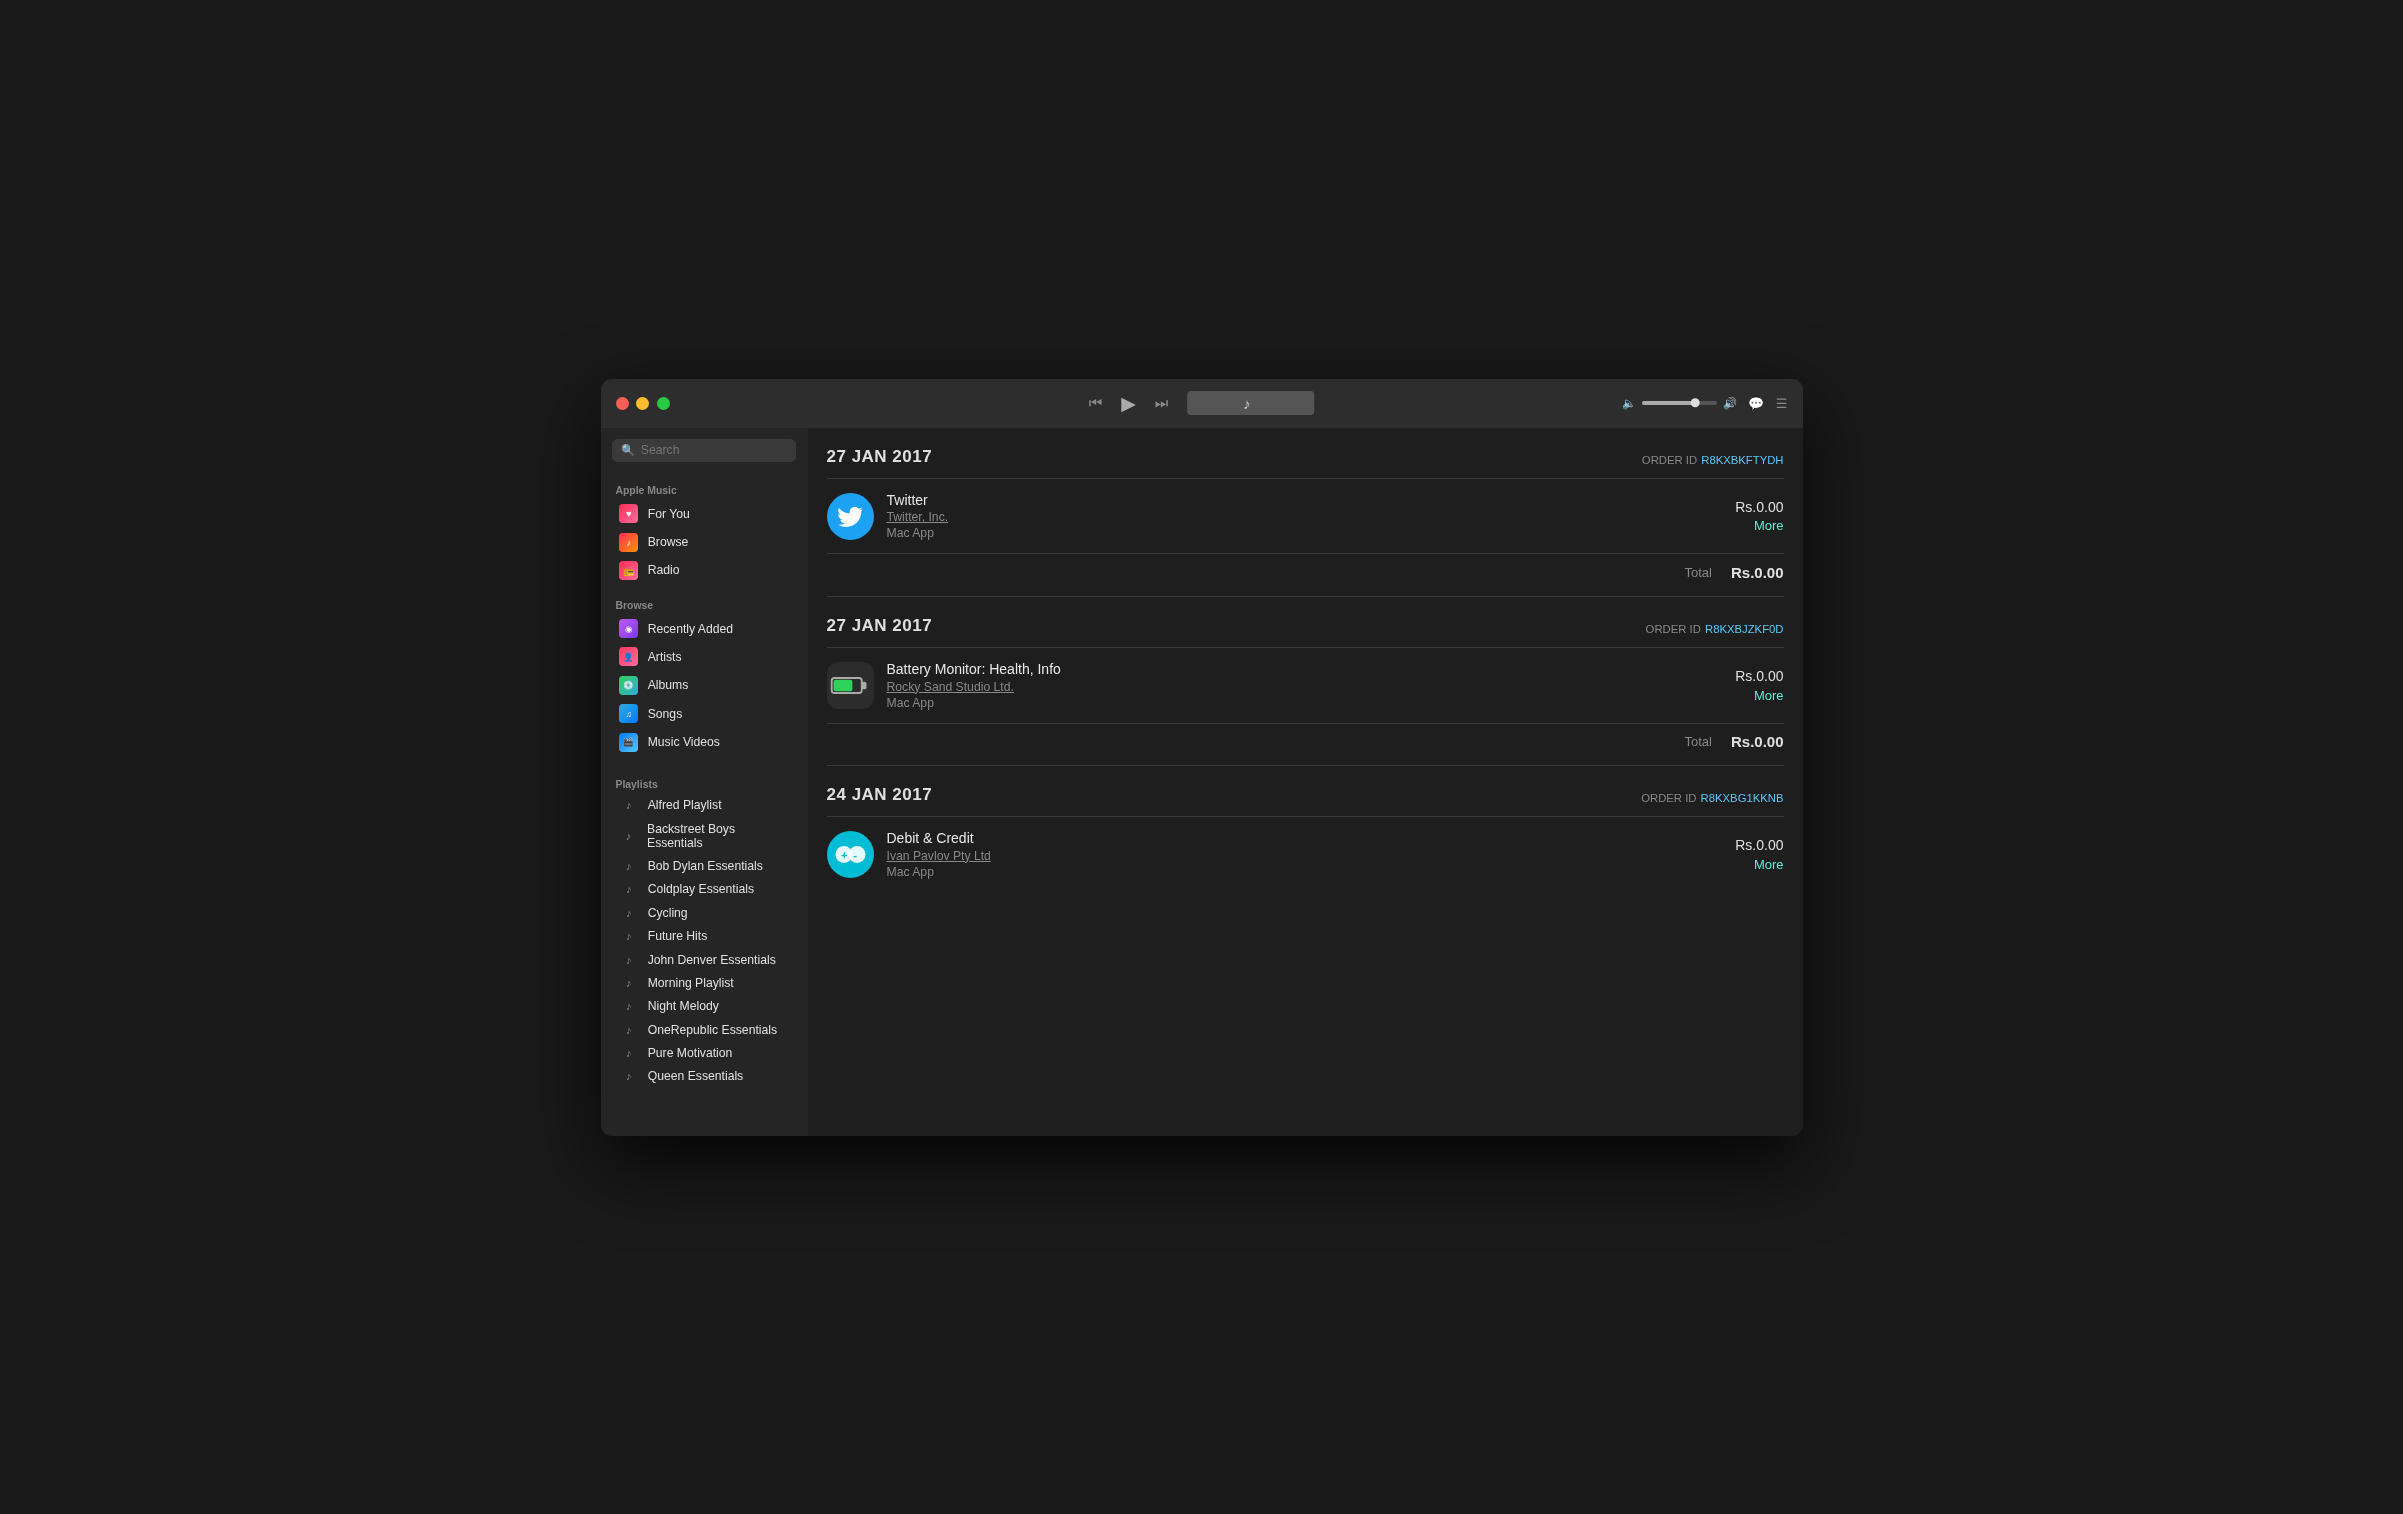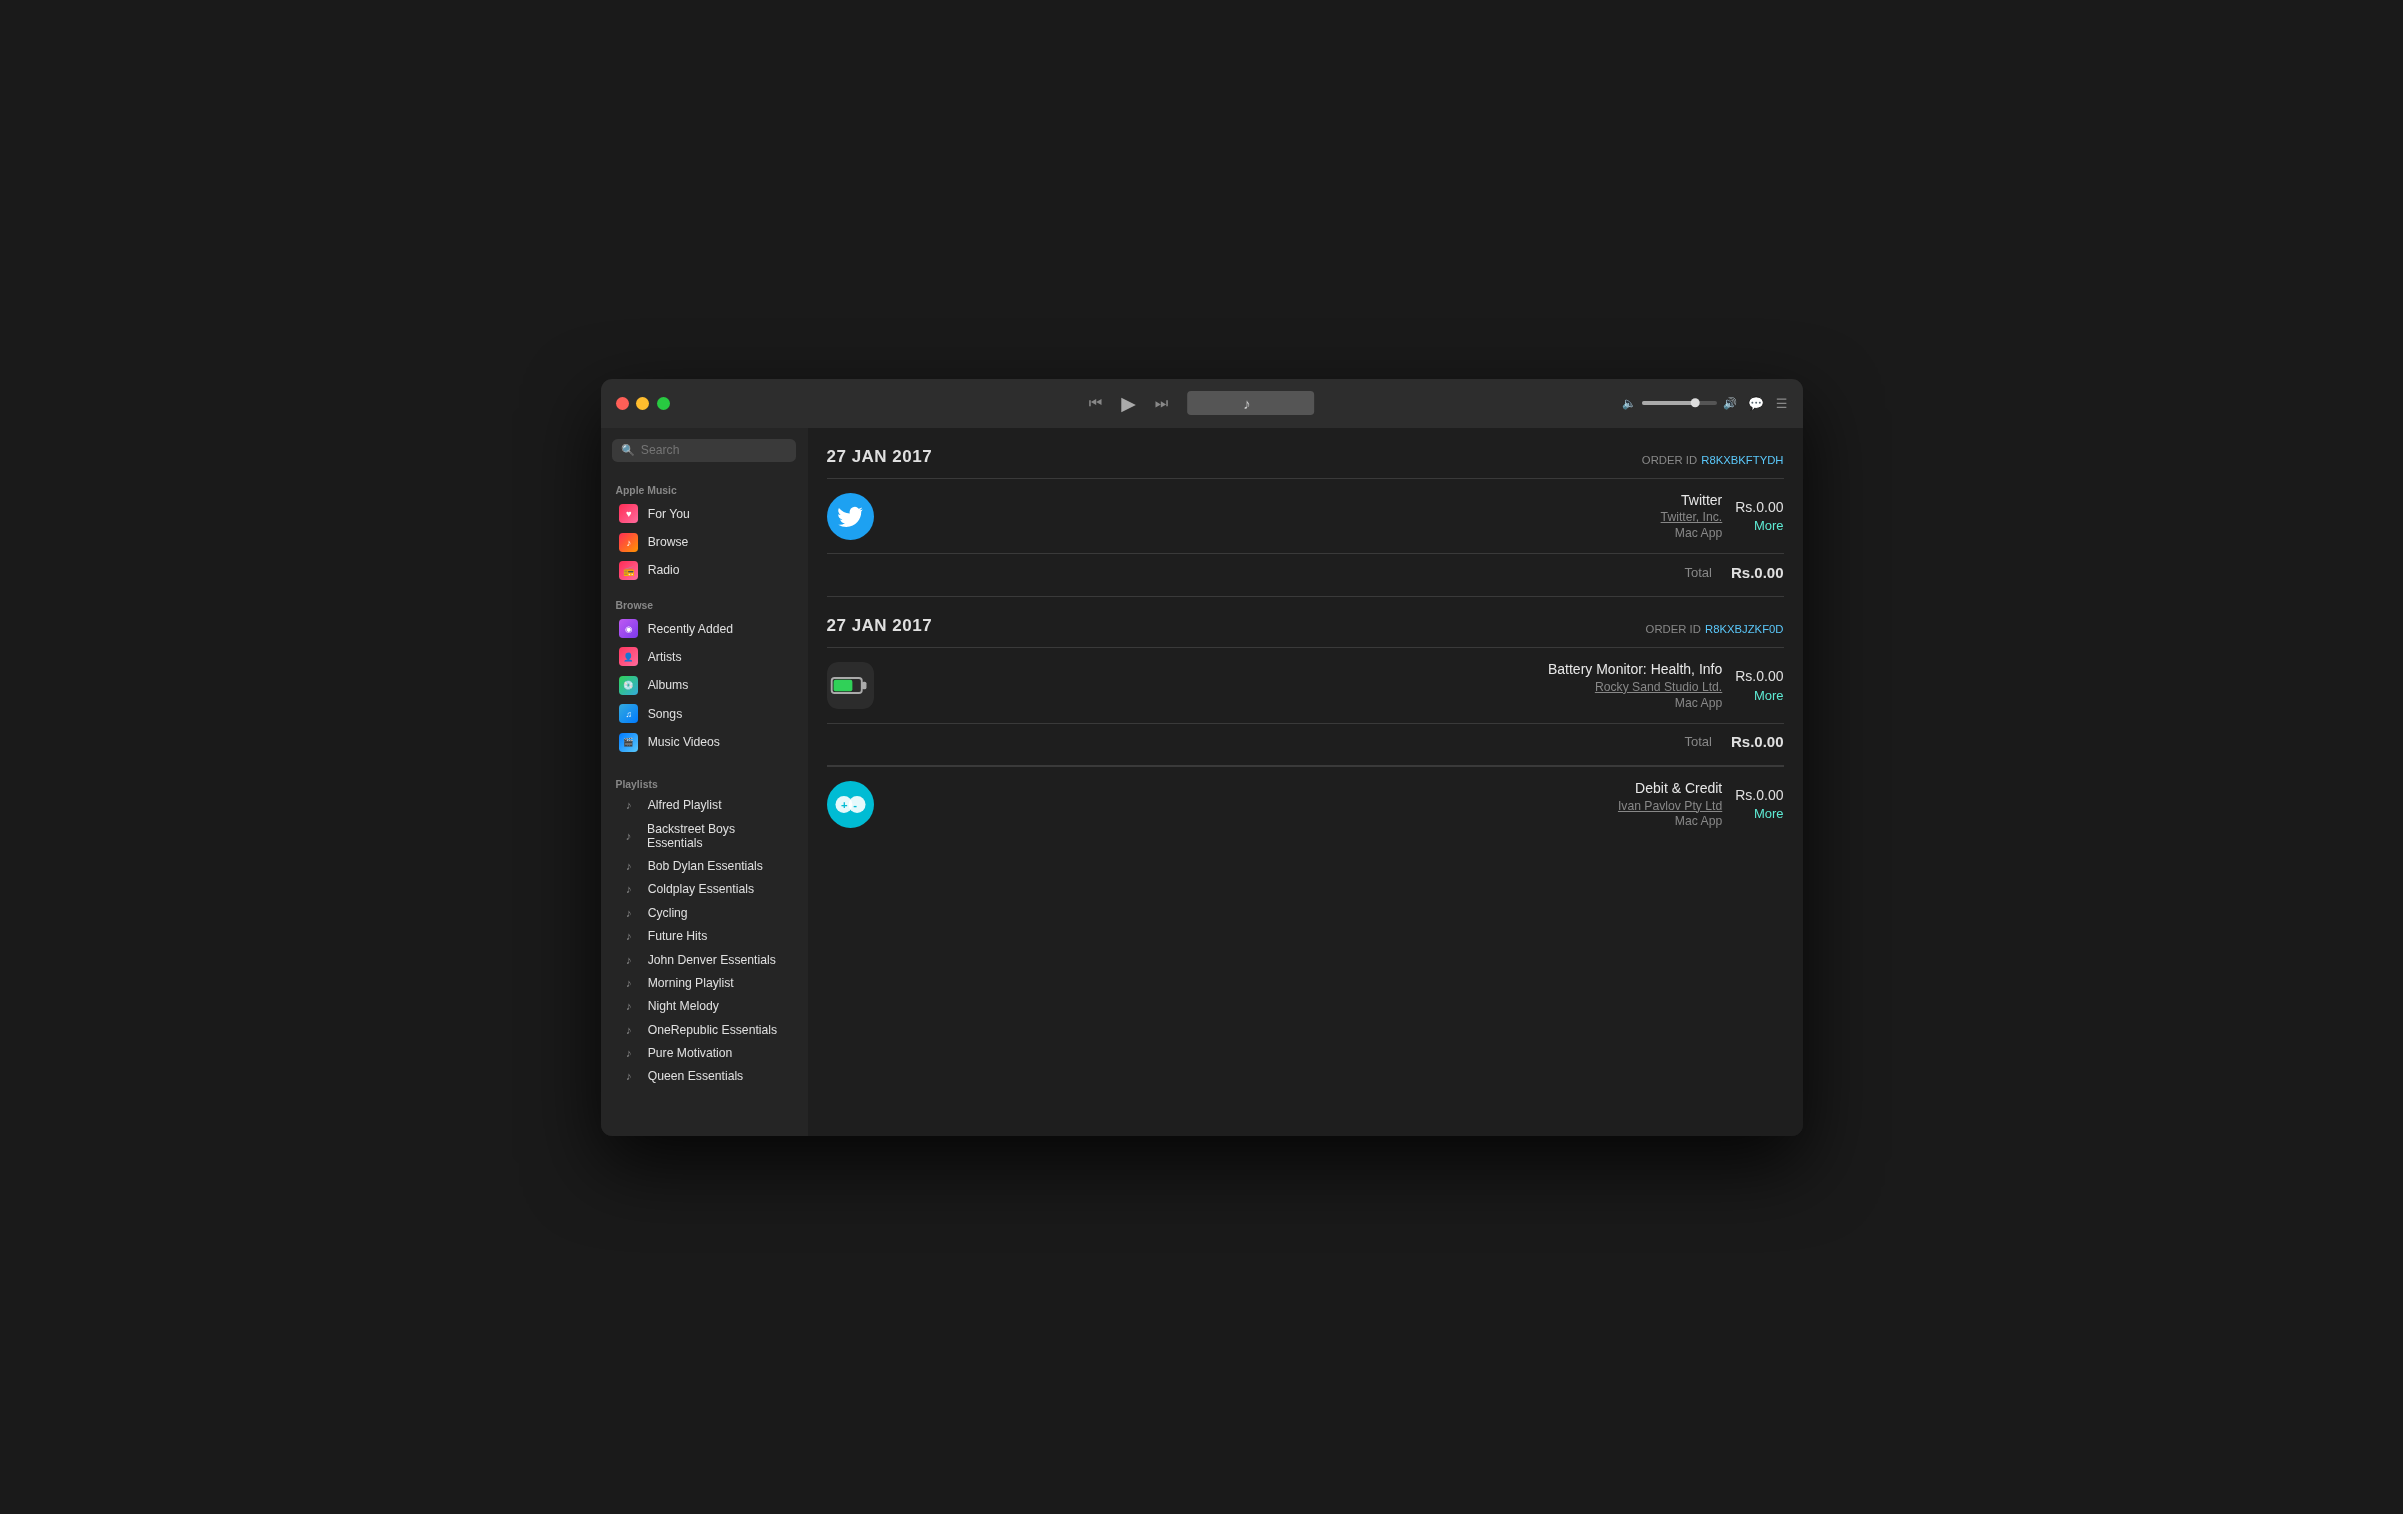--- a/index.html
+++ b/index.html
@@ -312,21 +312,20 @@
       overflow: hidden;
     }
 
     .app-icon svg {
       width: 100%;
       height: 100%;
     }
 
     .purchase-info {
       flex: 1;
-      text-align: right;
     }
 
     .purchase-name {
       color: #e8e8e8;
       font-size: 14px;
       font-weight: 500;
       margin-bottom: 2.8px;
     }
 
     .purchase-developer {
@@ -617,20 +616,28 @@
         </div>
         <div class="total-row">
           <span class="total-label">Total</span>
           <span class="total-amount">Rs.0.00</span>
         </div>
       </div>
 
       <div class="group-separator"></div>
 
       <div class="purchase-group">
+        <div class="group-header">
+          <span class="group-date">24 JAN 2017</span>
+          <span>
+            <span class="group-order-id">ORDER ID</span>
+            <span> </span>
+            <a class="order-id-link">R8KXBG1KKNB</a>
+          </span>
+        </div>
         <div class="divider"></div>
         <div class="purchase-item">
           <div class="app-icon">
             <svg viewBox="0 0 50 50" xmlns="http://www.w3.org/2000/svg">
               <circle cx="25" cy="25" r="25" fill="#00BCD4"></circle>
               <circle cx="18" cy="25" r="9" fill="white" opacity="0.9"></circle>
               <circle cx="32" cy="25" r="9" fill="white" opacity="0.9"></circle>
               <text x="15" y="30" font-size="12" fill="#00BCD4" font-weight="bold">+</text>
               <text x="28" y="30" font-size="12" fill="#00BCD4" font-weight="bold">-</text>
             </svg>

